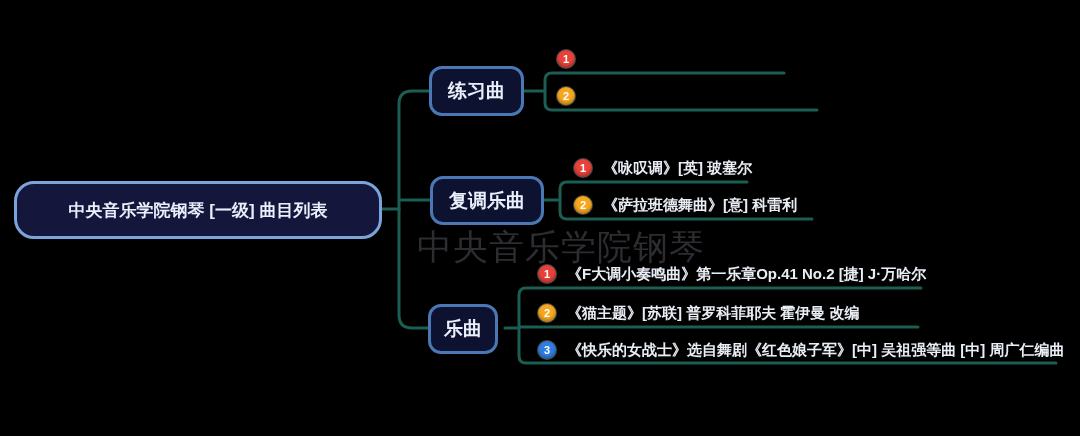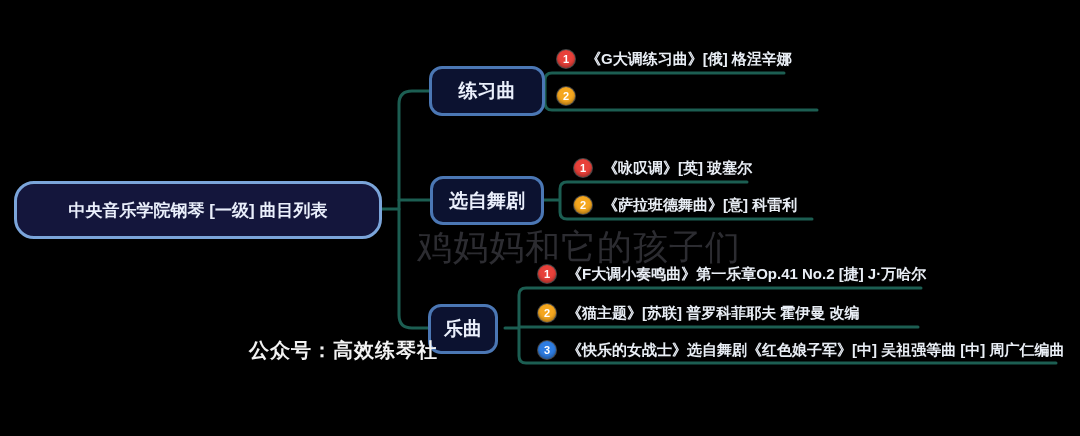--- a/index.html
+++ b/index.html
@@ -13,21 +13,21 @@
     background:#10143a;color:#eaeffb;font-weight:bold;white-space:nowrap;
     box-sizing:border-box;
   }
   .node-root{
     left:14px;top:181px;width:368px;height:58px;
     border:3px solid #7ba5da;border-radius:20px;font-size:17px;background:#14163c;
   }
   .node-branch{
     border:3px solid #4b77b4;border-radius:13px;font-size:19px;background:#0c1230;
   }
-  .node-b1{left:429px;top:66px;width:116px;height:50px;}
+  .node-b1{left:429px;top:66px;width:95px;height:50px;}
   .node-b2{left:430px;top:176px;width:114px;height:49px;}
   .node-b3{left:428px;top:304px;width:70px;height:50px;}
   .item{
     position:absolute;display:flex;align-items:center;gap:11px;
     color:#e9eef5;font-size:15px;font-weight:600;white-space:nowrap;height:22px;
   }
   .badge{
     width:18px;height:18px;border-radius:50%;flex:0 0 18px;
     display:flex;align-items:center;justify-content:center;
     color:#fff;font-size:11px;font-weight:bold;line-height:1;
@@ -56,39 +56,38 @@
     <path d="M 399 200 H 430"></path>
     <path d="M 399 209 V 315 Q 399 328 412 328 H 428"></path>
 
     <path d="M 523 91 H 545 M 552 73 Q 545 73 545 80 V 103 Q 545 110 552 110 M 552 73 H 784 M 552 110 H 817"></path>
 
     <path d="M 543 200 H 560 M 567 182 Q 560 182 560 189 V 212 Q 560 219 567 219 M 567 182 H 747 M 567 219 H 812"></path>
 
     <path d="M 505 328 H 519 M 526 288 Q 519 288 519 295 V 356 Q 519 363 526 363 M 526 288 H 921 M 519 327 H 918 M 526 363 H 1056"></path>
   </svg>
 
-  <div class="watermark">鸡妈妈和它的孩子们</div>
+  <div class="watermark">中央音乐学院钢琴</div>
 
   <div class="node node-root">
     <span>中央音乐学院钢琴 [一级] 曲目列表</span>
   </div>
 
   <div class="node node-branch node-b1">
     <span>练习曲</span>
   </div>
   <div class="node node-branch node-b2">
-    <span>选自舞剧</span>
+    <span>复调乐曲</span>
   </div>
   <div class="node node-branch node-b3">
     <span>乐曲</span>
   </div>
 
   <div class="item" style="left:557px;top:48px;">
     <span class="badge badge-red">1</span>
-    <span>《G大调练习曲》[俄] 格涅辛娜</span>
   </div>
   <div class="item" style="left:557px;top:85px;">
     <span class="badge badge-amber">2</span>
   </div>
 
   <div class="item" style="left:574px;top:157px;">
     <span class="badge badge-red">1</span>
     <span>《咏叹调》[英] 玻塞尔</span>
   </div>
   <div class="item" style="left:574px;top:194px;">
@@ -102,15 +101,14 @@
   </div>
   <div class="item" style="left:538px;top:302px;">
     <span class="badge badge-amber">2</span>
     <span>《猫主题》[苏联] 普罗科菲耶夫 霍伊曼 改编</span>
   </div>
   <div class="item" style="left:538px;top:339px;">
     <span class="badge badge-blue">3</span>
     <span>《快乐的女战士》选自舞剧《红色娘子军》[中] 吴祖强等曲 [中] 周广仁编曲</span>
   </div>
 
-  <div class="footer-label">公众号：高效练琴社</div>
 
 </div>
 
 </body></html>

